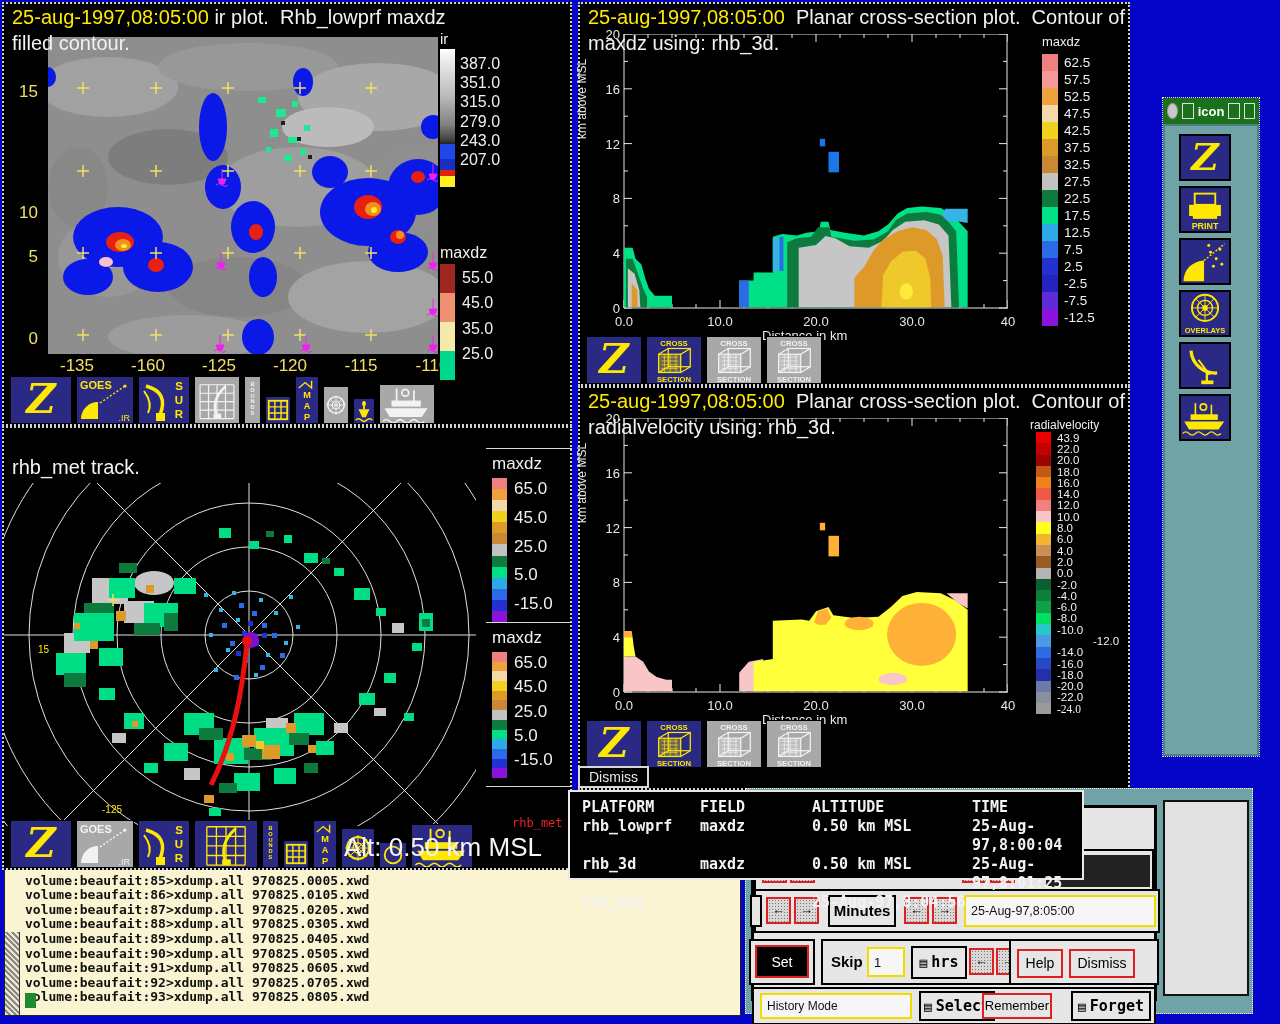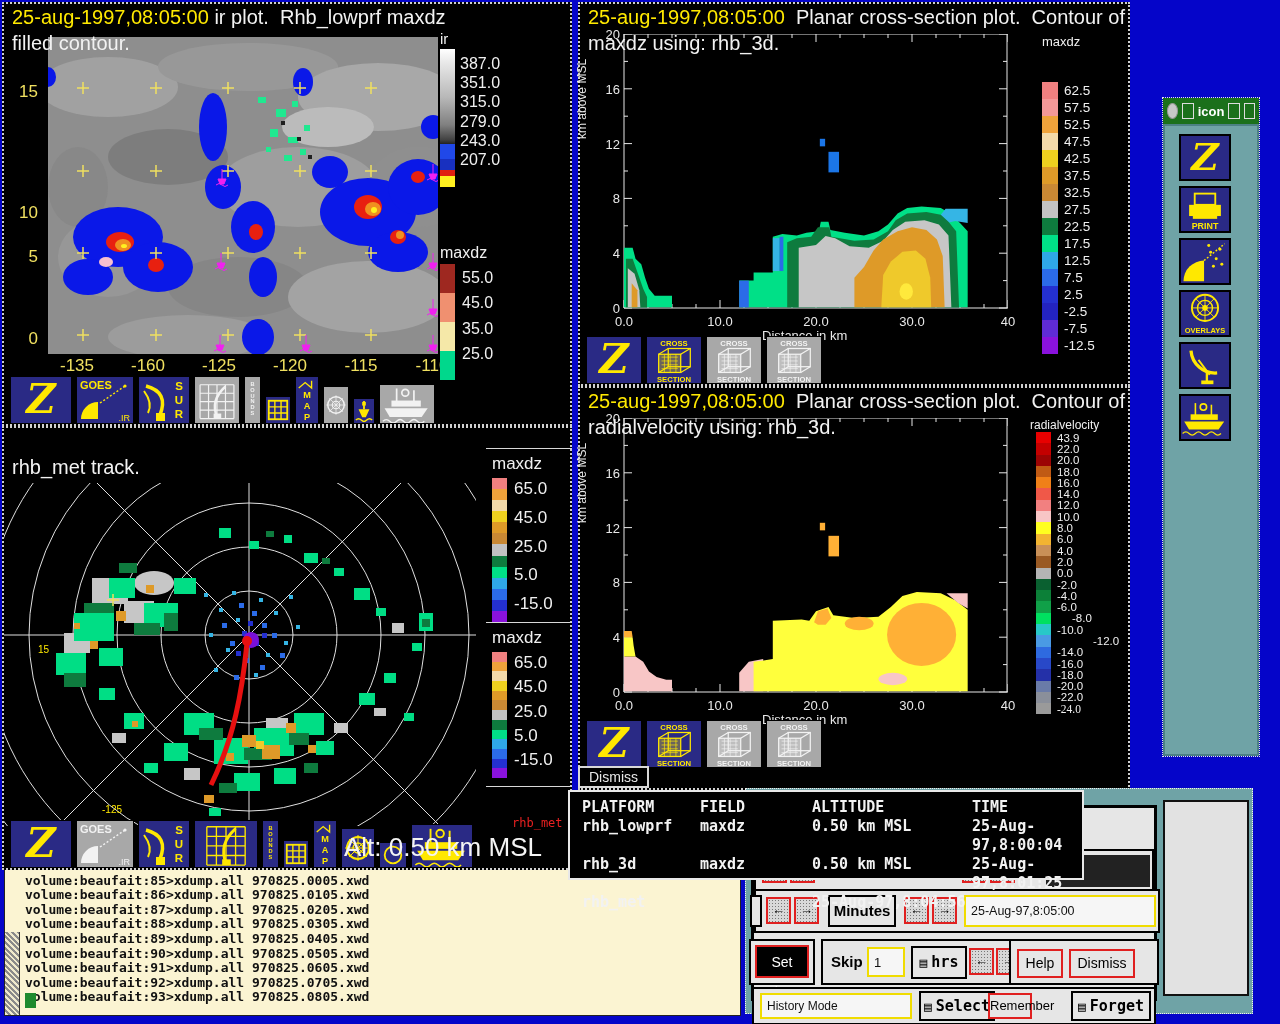--- a/index.html
+++ b/index.html
@@ -373,21 +373,21 @@
           <span class="ytick" style="color: rgb(232, 232, 232); font-size: 13px; left: -32px; top: 164.4px;">8</span>
           <span class="ytick" style="color: rgb(232, 232, 232); font-size: 13px; left: -32px; top: 219.2px;">4</span>
           <span class="ytick" style="color: rgb(232, 232, 232); font-size: 13px; left: -32px; top: 274px;">0</span>
         </div>
       <div class="axlab" style="left:140px;top:294px;font-size:13px">Distance in km</div>
       <div class="axlab" style="left:-40px;top:138px;transform:rotate(-90deg) translateX(50%);transform-origin:left;font-size:12px;white-space:nowrap">km above MSL</div>
     </div>
 
     <div class="rlab" style="left:462px;top:30px;color:#F0F0F0;font-size:13px">maxdz</div>
     <div class="cbar" style="left:462px;top:50px;font-size:13.5px">
-        <div class="cbrow" style="height: 17px; margin-top: 28px;">
+        <div class="cbrow" style="height: 17px;">
           <span class="sw" style="width: 16px; height: 17px; background: rgb(240, 128, 128);"></span>
           <span class="cblab">62.5</span>
         </div>
         <div class="cbrow" style="height: 17px;">
           <span class="sw" style="width: 16px; height: 17px; background: rgb(244, 152, 152);"></span>
           <span class="cblab">57.5</span>
         </div>
         <div class="cbrow" style="height: 17px;">
           <span class="sw" style="width: 16px; height: 17px; background: rgb(239, 162, 59);"></span>
           <span class="cblab">52.5</span>
@@ -586,21 +586,21 @@
           <span class="cblab">-2.0</span>
         </div>
         <div class="cbrow" style="height: 11.3px;">
           <span class="sw" style="width: 15px; height: 11.3px; background: rgb(12, 128, 56);"></span>
           <span class="cblab">-4.0</span>
         </div>
         <div class="cbrow" style="height: 11.3px;">
           <span class="sw" style="width: 15px; height: 11.3px; background: rgb(16, 160, 72);"></span>
           <span class="cblab">-6.0</span>
         </div>
-        <div class="cbrow" style="height: 11.3px; gap: 15px;">
+        <div class="cbrow" style="height: 11.3px;">
           <span class="sw" style="width: 15px; height: 11.3px; background: rgb(0, 224, 96);"></span>
           <span class="cblab">-8.0</span>
         </div>
         <div class="cbrow" style="height: 11.3px;">
           <span class="sw" style="width: 15px; height: 11.3px; background: rgb(40, 200, 200);"></span>
           <span class="cblab">-10.0</span>
         </div>
         <div class="cbrow" style="height: 11.3px; gap: 36px;">
           <span class="sw" style="width: 15px; height: 11.3px; background: rgb(74, 154, 228);"></span>
           <span class="cblab">-12.0</span>
@@ -982,21 +982,21 @@
         <div class="arrowbtn" style="left:173px;top:7px">→</div>
       </div>
       <div class="ttrow" style="left:255px;top:131px;width:150px;height:46px">
         <div class="redbtn" style="left:6px;top:8px;width:46px;height:29px;font-size:14px;line-height:25px">Help</div>
         <div class="redbtn" style="left:58px;top:8px;width:66px;height:29px;font-size:14px;line-height:25px">Dismiss</div>
       </div>
 
       <div class="ttrow" style="left:-2px;top:179px;width:404px;height:38px">
         <div class="yfield" style="left:6px;top:4px;width:152px;height:26px;font-size:12px">History Mode</div>
         <div class="pushbtn bmono" style="left:165px;top:2px;width:76px;height:30px;line-height:26px"><span class="docg">▤</span><span>Select</span></div>
-        <div class="redbtn" style="left:234px;top:4px;width:44px;height:26px;font-size:13px;line-height:22px">Remember</div>
+        <div class="redbtn" style="left:228px;top:4px;width:70px;height:26px;font-size:13px;line-height:22px">Remember</div>
         <div class="pushbtn bmono" style="left:317px;top:2px;width:80px;height:30px;line-height:26px"><span class="docg">▤</span><span>Forget</span></div>
       </div>
     </div>
   </div>
 
   <div class="sidepanel"></div>
 
   <div class="popup">
     <div class="btn-dismiss-dark">Dismiss</div>
     <div class="ptable">

